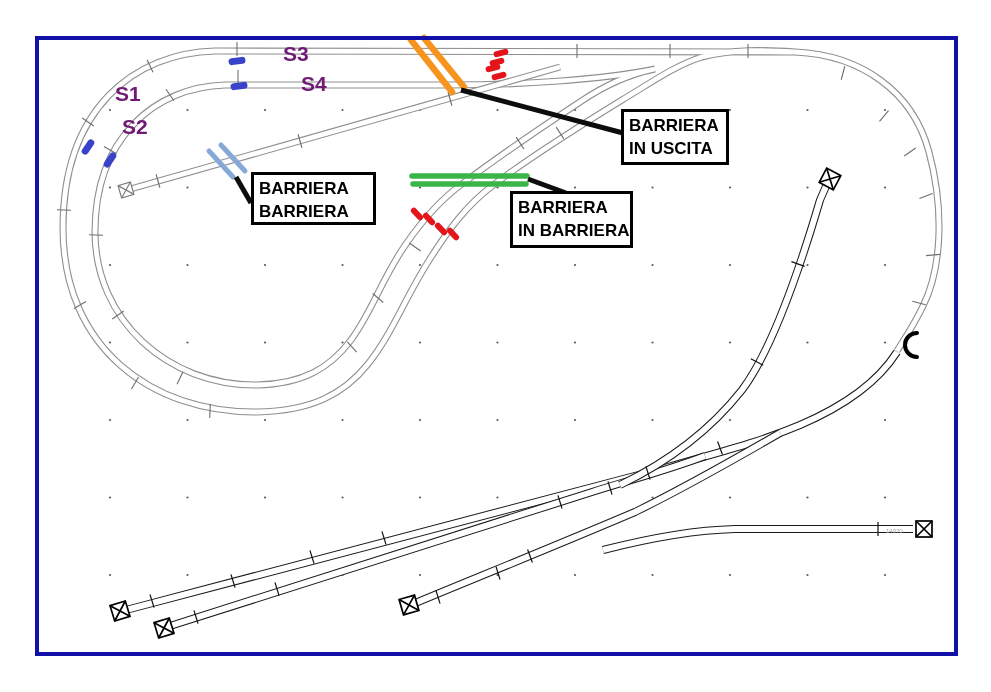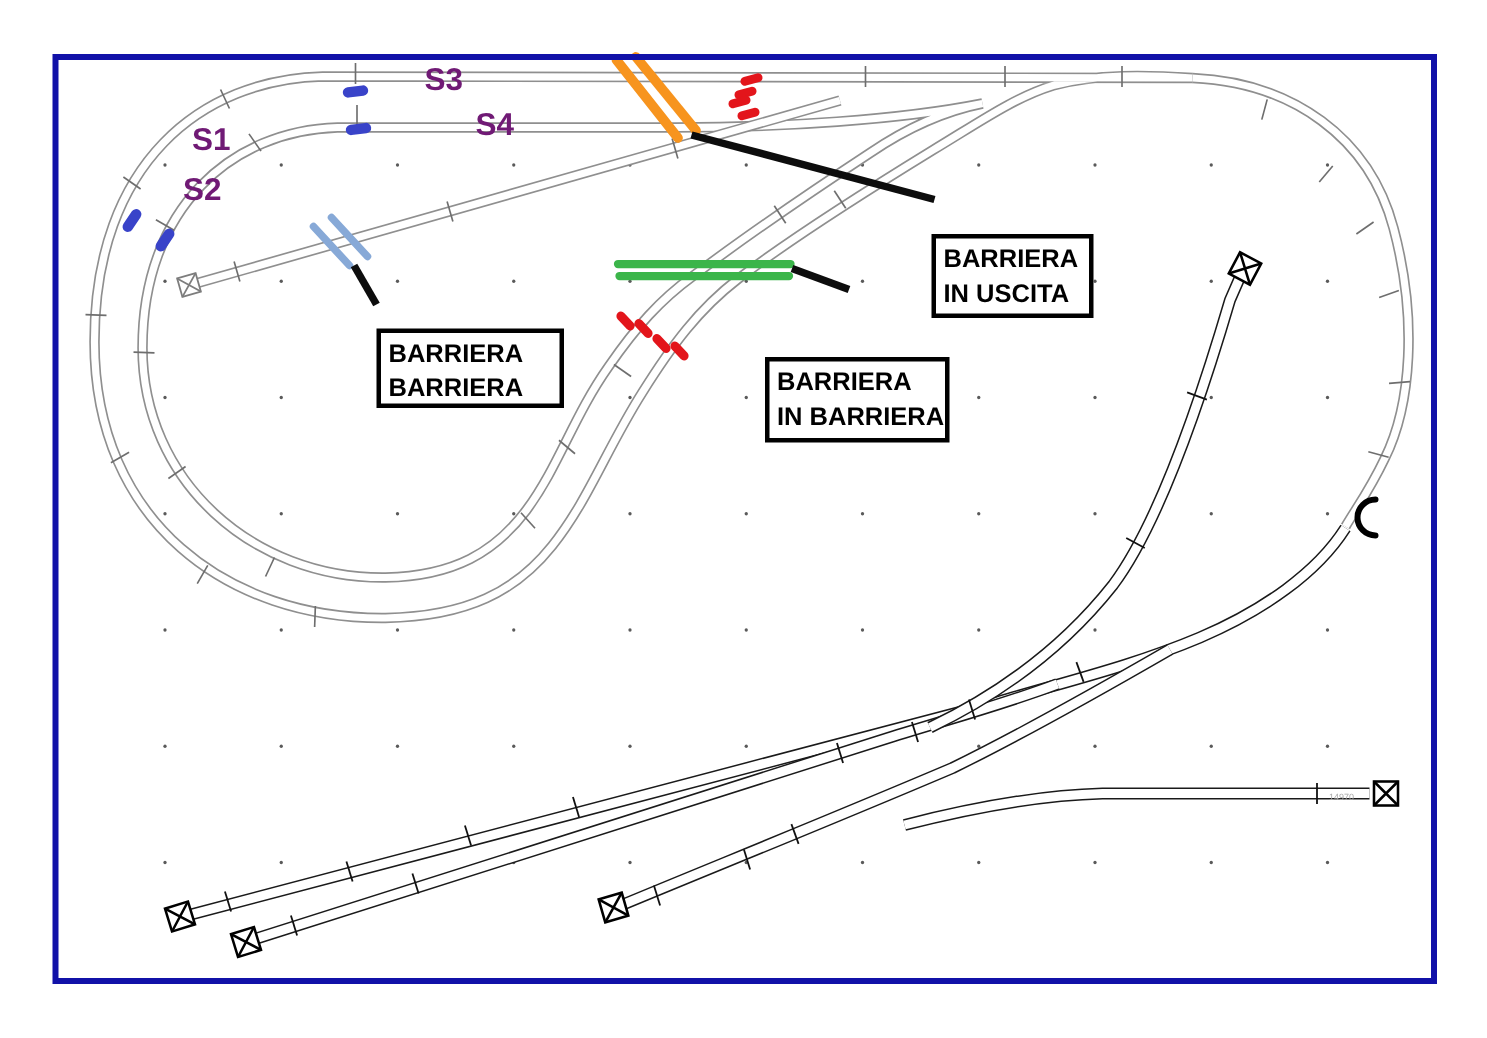--- a/index.html
+++ b/index.html
@@ -17,21 +17,21 @@
   .barrier-green{stroke:var(--barrier-green);stroke-width:5.5;stroke-linecap:round;}
   .barrier-blue{stroke:var(--barrier-blue);stroke-width:5;stroke-linecap:round;}
   .callout-line{stroke:var(--callout);stroke-width:5;stroke-linecap:butt;}
   .buf-b{stroke:#000;stroke-width:1.7;fill:none;}
   .buf-g{stroke:#7d7d7d;stroke-width:1.5;fill:none;}
   .hook{fill:none;stroke:#000;stroke-width:4;stroke-linecap:round;}
   .frame{fill:none;stroke:var(--frame);stroke-width:4;}
   .slabel{position:absolute;font-weight:700;font-size:21px;color:#701a75;line-height:1;}
   .callout-box{position:absolute;box-sizing:border-box;background:#fff;border:3.5px solid #000;
                padding:2px 5px;font-weight:700;font-size:17px;line-height:23px;color:#000;
-               white-space:nowrap;z-index:3;margin-top:47px;}
+               white-space:nowrap;z-index:3;}
   .part-label{font-size:6px;fill:#a9a9a9;font-family:"Liberation Sans",sans-serif;}
 </style>
 </head>
 <body>
 
 <div class="stage">
 
   <svg width="991" height="692" viewBox="0 0 991 692">
     <defs>
       <path id="pOuter" d="M 795,52 L 215,51 C 135,53 63,108 63,228 C 63,348 152,413 257,412 C 312,411 344,394 368,364 C 392,334 404,300 428,262 C 448,230 466,206 492,186 C 530,157 578,127 622,100 C 652,82 676,65 702,57 C 732,49 765,50 795,52 Z"></path>
@@ -243,24 +243,24 @@
       <line class="callout-line" x1="461" y1="90" x2="623" y2="133"></line>
       <line class="callout-line" x1="528" y1="179" x2="566" y2="193"></line>
       <line class="callout-line" x1="236" y1="177" x2="251" y2="203"></line>
     </g>
 
     <rect class="frame" x="37" y="38" width="919" height="616"></rect>
 
     <text class="part-label" x="886" y="533">14970</text>
   </svg>
 
-  <div class="slabel" style="left:128px;top:83px">S1</div>
+  <div class="slabel" style="left:115px;top:83px">S1</div>
   <div class="slabel" style="left:122px;top:116px">S2</div>
   <div class="slabel" style="left:283px;top:43px">S3</div>
-  <div class="slabel" style="left:317px;top:73px">S4</div>
+  <div class="slabel" style="left:301px;top:73px">S4</div>
 
   <div class="callout-box" style="left:251px;top:172px;width:125px;height:53px">
     <div>BARRIERA</div>
     <div>BARRIERA</div>
   </div>
   <div class="callout-box" style="left:621px;top:109px;width:108px;height:56px">
     <div>BARRIERA</div>
     <div>IN USCITA</div>
   </div>
   <div class="callout-box" style="left:510px;top:191px;width:123px;height:57px">

